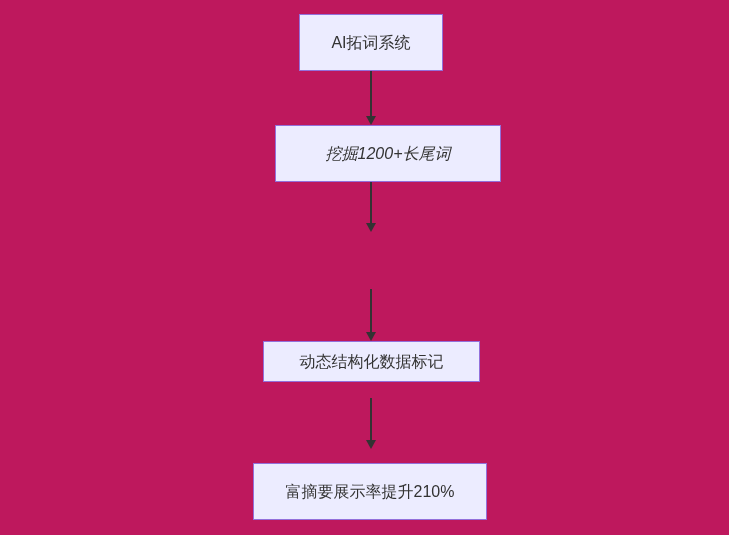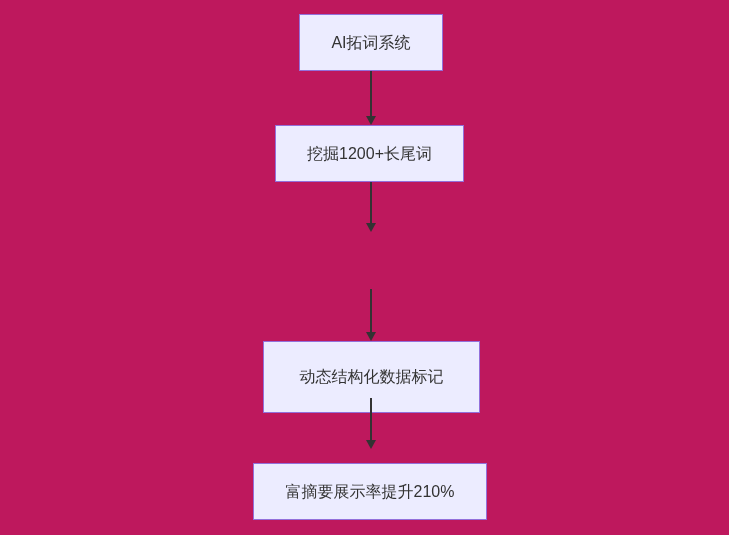--- a/index.html
+++ b/index.html
@@ -25,23 +25,23 @@
     display: flex;
     align-items: center;
     justify-content: center;
     color: #333333;
     font-size: 16px;
     line-height: 1.2;
     white-space: nowrap;
   }
   
   .n1 { left: 299px; top: 14px;  width: 144px; height: 57px; }
-  .n2 { left: 275px; top: 125px; width: 189px; height: 57px; }
+  .n2 { left: 275px; top: 125px; width: 226px; height: 57px; font-style: italic; }
   .n3 { left: 262px; top: 232px; width: 220px; height: 57px; }
-  .n4 { left: 263px; top: 341px; width: 217px; height: 72px; }
+  .n4 { left: 263px; top: 341px; width: 217px; height: 41px; }
   .n5 { left: 253px; top: 449px; width: 234px; height: 57px; margin-top: 14px; }
 
   .arrow {
     position: absolute;
     width: 12px;
     left: 365px; 
   }
   .a1 { top: 71px;  height: 54px; }
   .a2 { top: 182px; height: 50px; }
   .a3 { top: 289px; height: 52px; }

